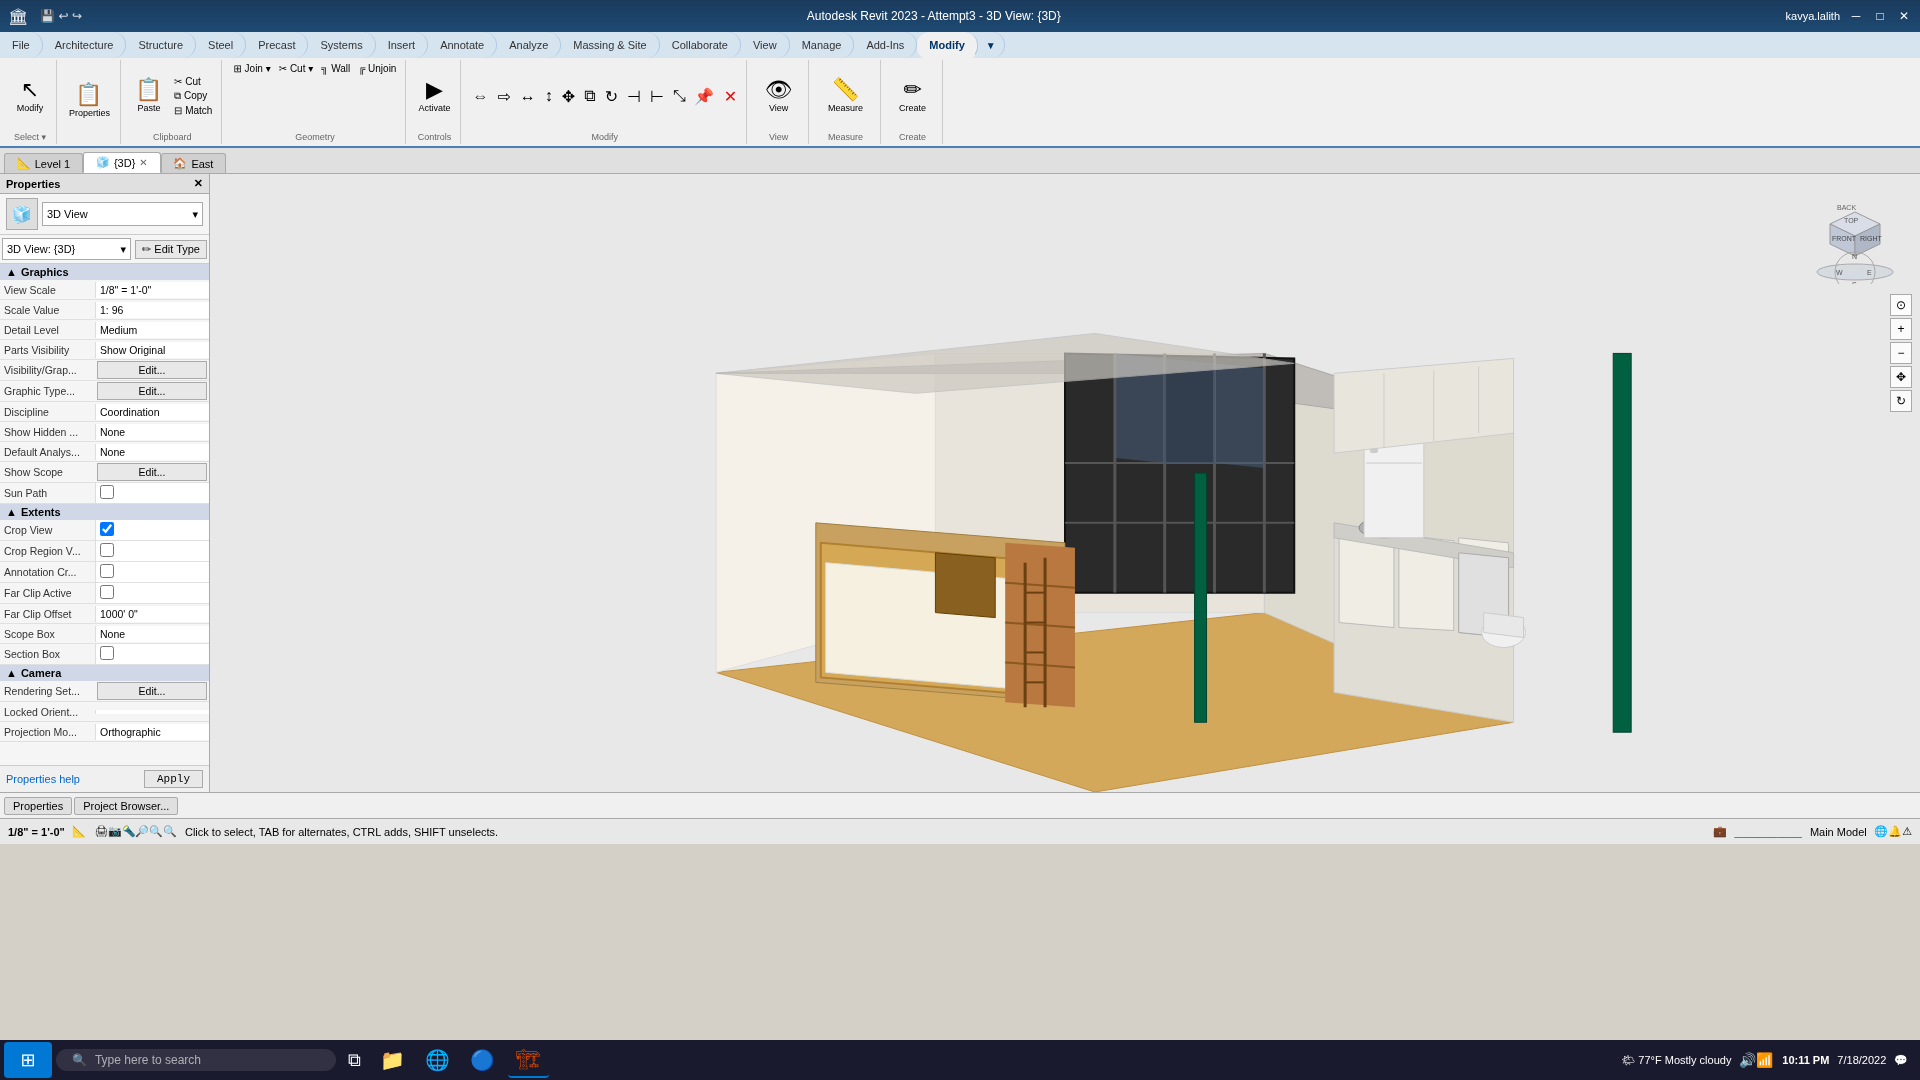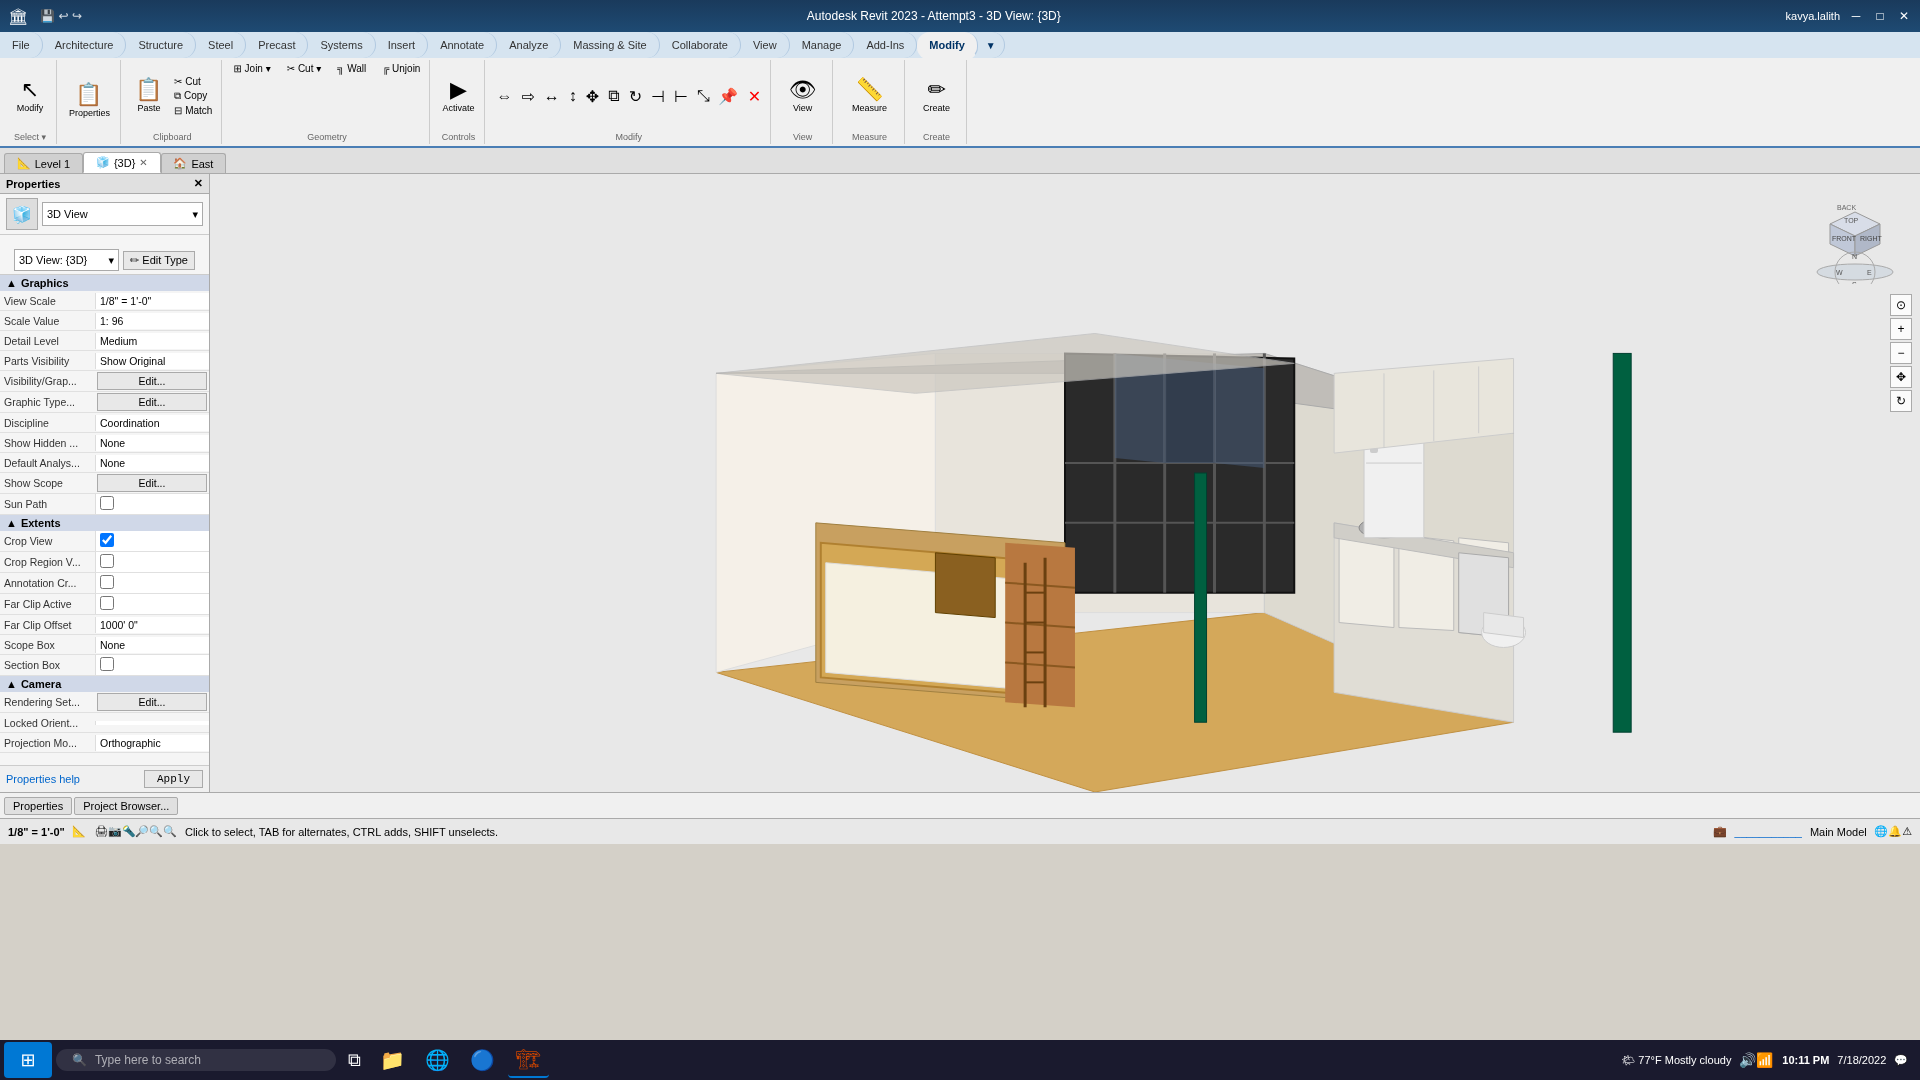--- a/index.html
+++ b/index.html
@@ -174,26 +174,25 @@
       background: white;
       border: 1px solid #aaa;
       padding: 0 4px;
       font-size: 11px;
       display: flex;
       align-items: center;
       justify-content: space-between;
       cursor: pointer;
     }
     #view-selector-row {
-      padding: 3px 14px;
+      padding: 3px 2px;
       display: flex;
       align-items: center;
       gap: 4px;
       border-bottom: 1px solid #ccc;
-      margin-top: 11px;
     }
     #view-selector {
       flex: 1;
       height: 22px;
       background: white;
       border: 1px solid #aaa;
       font-size: 11px;
       display: flex;
       align-items: center;
       justify-content: space-between;
@@ -472,21 +471,21 @@
         <div class="ribbon-col">
           <div class="ribbon-btn-small">✂ Cut</div>
           <div class="ribbon-btn-small">⧉ Copy</div>
           <div class="ribbon-btn-small">⊟ Match</div>
         </div>
       </div>
       <div class="ribbon-group-label">Clipboard</div>
     </div>
 
     <div class="ribbon-group" style="min-width: 120px;">
-      <div class="ribbon-group-content" style="flex-wrap: wrap; align-items: flex-start; gap: 10px;">
+      <div class="ribbon-group-content" style="flex-wrap: wrap; align-items: flex-start; gap: 2px;">
         <div class="ribbon-btn-small">⊞ Join ▾</div>
         <div class="ribbon-btn-small">✂ Cut ▾</div>
         <div class="ribbon-btn-small">╗ Wall</div>
         <div class="ribbon-btn-small">╔ Unjoin</div>
       </div>
       <div class="ribbon-group-label">Geometry</div>
     </div>
 
     <div class="ribbon-group">
       <div class="ribbon-group-content">

